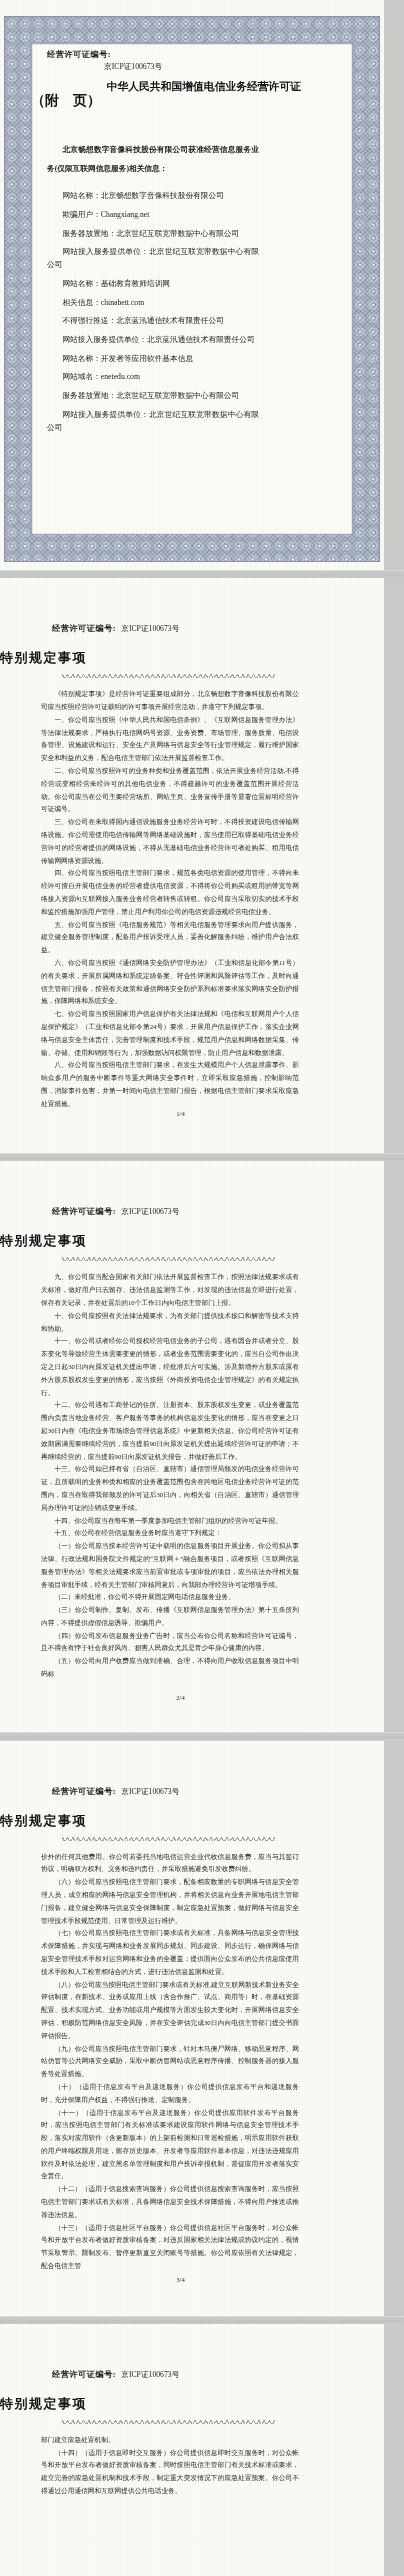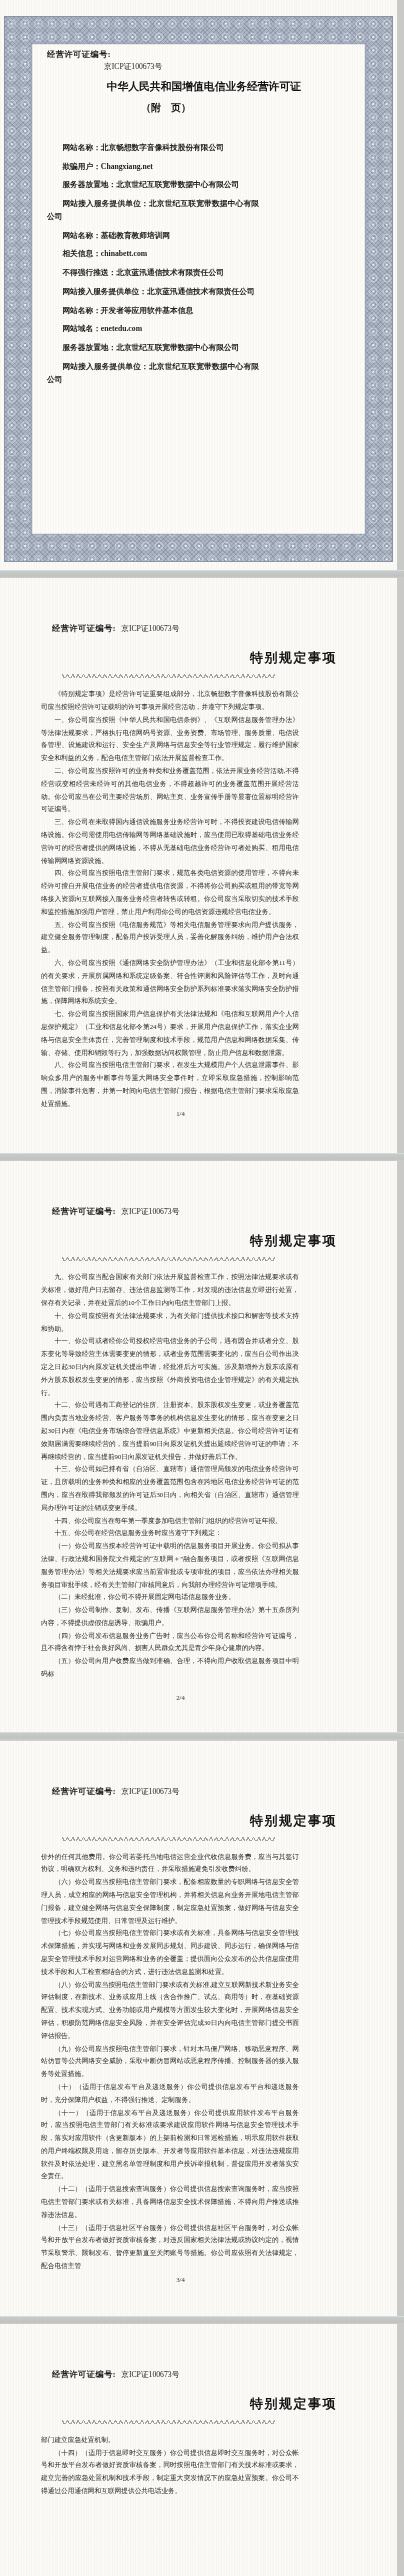--- a/index.html
+++ b/index.html
@@ -6,25 +6,24 @@
   body {
     width:405px;
     background:#c9c9c7;
     font-family:"Liberation Serif","DejaVu Serif",serif;
     color:#2a2a2a;
   }
   #doc { position:relative; width:405px; }
 
   .page {
     position:relative;
-    width:357px;
+    width:384px;
     background:#fbfaf7;
     background-image:repeating-linear-gradient(90deg, rgba(110,110,110,0.035) 0 1px, transparent 1px 2.6px);
     overflow:hidden;
-    padding-left:40px;
   }
 
   .gap {
     height:8.2px;
     background:linear-gradient(180deg,#d8e7e2 0px,#c6cac8 1.5px,#c2c2c0 6.2px,#cfcfcd 8.2px);
   }
 
   
   .cert { height:570px; }
   .cert-frame {
@@ -40,31 +39,31 @@
   }
   .cert-inner {
     position:absolute; inset:27px;
     background:#fcfbf8;
     background-image:repeating-linear-gradient(90deg, rgba(110,110,110,0.03) 0 1px, transparent 1px 2.6px);
     box-shadow:0 0 0 0.5px #97a1b3, inset 0 0 0 0.5px #cdd3dd;
   }
   .cert-no-label { position:absolute; left:47px; top:49px; font-size:8.2px; font-weight:bold; letter-spacing:0.5px; color:#1c1c1c; }
   .cert-no-value { position:absolute; left:104px; top:62px; font-size:7.7px; color:#1c1c1c; }
   .cert-title    { position:absolute; left:31px; top:80px; width:270px; text-align:right; font-size:10.8px; font-weight:bold; color:#141414; }
-  .cert-subtitle { position:absolute; left:31px; top:101px; width:270px; text-align:center; font-size:10px; font-weight:bold; color:#141414; }
+  .cert-subtitle { position:absolute; left:31px; top:92px; width:270px; text-align:left; font-size:14px; font-weight:bold; color:#141414; }
   .cert-body { position:absolute; left:47px; top:141px; width:212px; }
   .cert-body .intro { margin:0 0 11.3px 0; font-size:7.7px; line-height:18.5px; text-indent:2em; font-weight:bold; color:#222; text-align:justify; }
-  .cert-body .entry { margin:0 0 5.7px 0; font-size:7.7px; line-height:13px; text-indent:2em; font-weight:bold; color:#222; text-align:justify; }
+  .cert-body .entry { margin:0 0 5.7px 0; font-size:7.7px; line-height:13px; text-indent:2em; font-weight:normal; color:#222; text-align:justify; }
 
   
   .prov { }
   .prov-hdr { position:absolute; left:52px; top:45px; white-space:nowrap; }
   .prov-hdr .lbl { font-size:8.2px; font-weight:bold; letter-spacing:0.5px; color:#1c1c1c; }
   .prov-hdr .num { font-size:7.7px; margin-left:5.2px; color:#1c1c1c; }
-  .prov-ttl { position:absolute; left:0; top:71px; width:337px; text-align:right; font-size:13px; font-weight:bold; letter-spacing:1.5px; color:#141414; }
+  .prov-ttl { position:absolute; left:0; top:71px; width:337px; text-align:left; font-size:13px; font-weight:bold; letter-spacing:1.5px; color:#141414; }
   .prov-zig {
     position:absolute; left:62px; top:96px; width:213px; height:4.1px;
     background:
       repeating-linear-gradient(60deg, transparent 0 1.5px, #8f8f8f 1.5px 2.6px, transparent 2.6px 4.6px),
       repeating-linear-gradient(-60deg, transparent 0 1.5px, #9a9a9a 1.5px 2.6px, transparent 2.6px 4.6px);
     opacity:0.85;
   }
   .prov-bod { position:absolute; left:41px; top:110px; width:258px; }
   .prov-bod p { margin:0; font-size:6.7px; line-height:12.8px; text-align:justify; text-indent:2em; color:#242424; }
   .prov-bod p.cont { text-indent:0; }
@@ -77,20 +76,21 @@
 
   <div class="page cert">
     <div class="cert-frame">
       <div class="cert-inner"></div>
     </div>
     <div class="cert-no-label">经营许可证编号:</div>
     <div class="cert-no-value">京ICP证100673号</div>
     <div class="cert-title">中华人民共和国增值电信业务经营许可证</div>
     <div class="cert-subtitle">（附　页）</div>
     <div class="cert-body">
+      <p class="intro">北京畅想数字音像科技股份有限公司获准经营信息服务业务(仅限互联网信息服务)相关信息：</p>
       <div>
           <p class="entry">网站名称：北京畅想数字音像科技股份有限公司</p>
           <p class="entry">欺骗用户：Changxiang.net</p>
           <p class="entry">服务器放置地：北京世纪互联宽带数据中心有限公司</p>
           <p class="entry">网站接入服务提供单位：北京世纪互联宽带数据中心有限公司</p>
           <p class="entry">网站名称：基础教育教师培训网</p>
           <p class="entry">相关信息：chinabett.com</p>
           <p class="entry">不得强行推送：北京蓝汛通信技术有限责任公司</p>
           <p class="entry">网站接入服务提供单位：北京蓝汛通信技术有限责任公司</p>
           <p class="entry">网站名称：开发者等应用软件基本信息</p>

